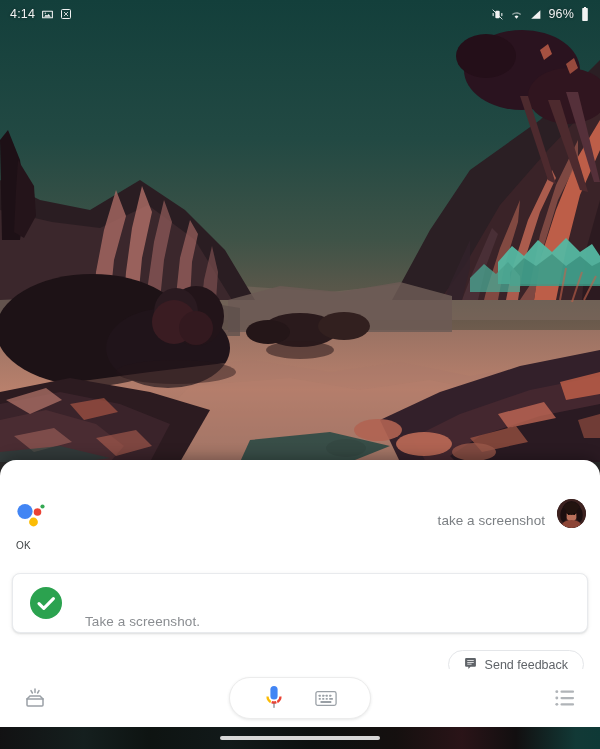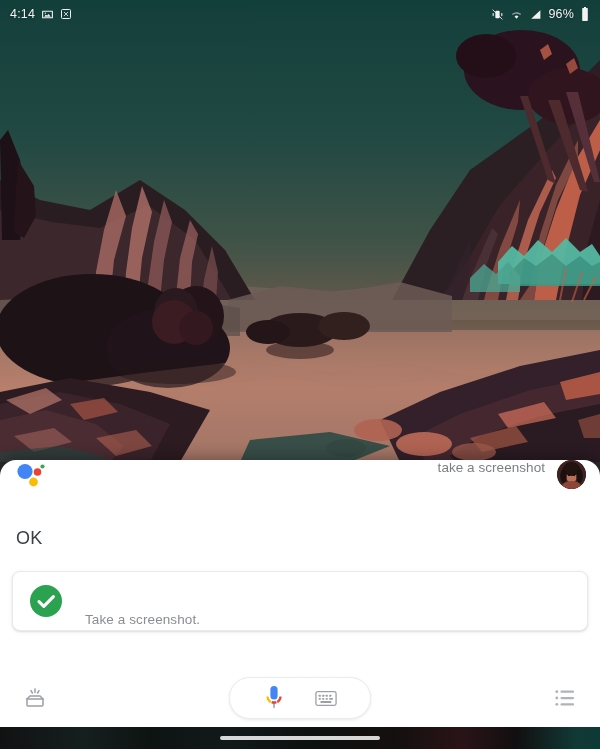--- a/index.html
+++ b/index.html
@@ -77,22 +77,22 @@
     box-shadow: 0 -3px 14px rgba(0,0,0,.28);
     z-index: 30;
     overflow: hidden;
   }
 
   
   #query-row {
     position: relative;
     height: 56px;
     display: flex;
-    align-items: flex-start;
-    padding: 0 14px 0 16px;
+    align-items: flex-end;
+    padding: 12px 14px 0 16px;
   }
   #assistant-logo {
     position: relative;
     width: 30px; height: 26px;
     flex: 0 0 auto;
     margin-top: 2px;
   }
   #query-spacer { flex: 1 1 auto; }
   #query-text {
     font-size: 13.5px;
@@ -106,21 +106,21 @@
     border-radius: 50%;
     flex: 0 0 auto;
     overflow: hidden;
     background: #3a2220;
     position: relative;
   }
 
   
   #ok-line {
     padding: 12px 0 0 16px;
-    font-size: 18px;
+    font-size: 10px;
     color: #3c4043;
     letter-spacing: .2px;
   }
 
   
   #result-card {
     margin: 22px 12px 0 12px;
     height: 60px;
     background: #fff;
     border: 1px solid #e8eaed;
@@ -475,20 +475,31 @@
     <div id="result-card">
       <div id="check-icon">
         <svg width="34" height="34" viewBox="0 0 34 34">
           <circle cx="17" cy="17" r="16" fill="#2ba24f"></circle>
           <path d="M10 17.6l4.8 4.8L24.4 12.6" fill="none" stroke="#ffffff" stroke-width="3.1" stroke-linecap="round" stroke-linejoin="round"></path>
         </svg>
       </div>
       <div id="result-text">Take a screenshot.</div>
     </div>
 
+    <div id="feedback-row">
+      <div id="send-feedback">
+        <span>
+          <svg width="13" height="13" viewBox="0 0 24 24" fill="#5f6368">
+            <path d="M20 2H4a2 2 0 00-2 2v12a2 2 0 002 2h4v4l4-4h8a2 2 0 002-2V4a2 2 0 00-2-2z"></path>
+            <path d="M6 6h12v1.6H6zM6 9.2h12v1.6H6zM6 12.4h8V14H6z" fill="#ffffff"></path>
+          </svg>
+        </span>
+        <span>Send feedback</span>
+      </div>
+    </div>
 
     <div id="assistant-toolbar">
       <div class="tb-side">
         <svg width="24" height="24" viewBox="0 0 24 24" fill="none" stroke="#9aa0a6" stroke-width="1.5" stroke-linecap="round">
           <path d="M4 13h16v6a1 1 0 01-1 1H5a1 1 0 01-1-1v-6z"></path>
           <path d="M4 13l3-3h10l3 3"></path>
           <path d="M12 3v3.4M8 4.6l1.4 2.4M16 4.6l-1.4 2.4"></path>
         </svg>
       </div>
 

